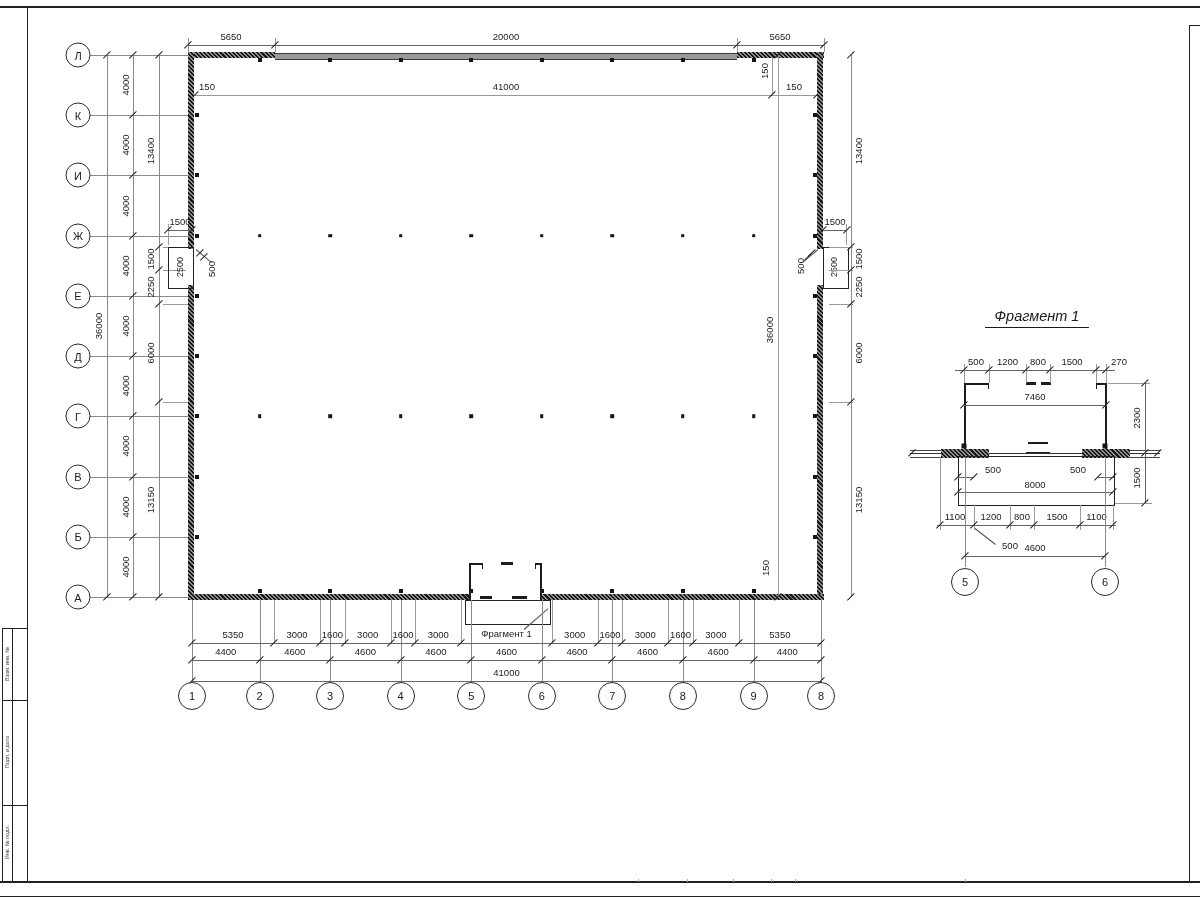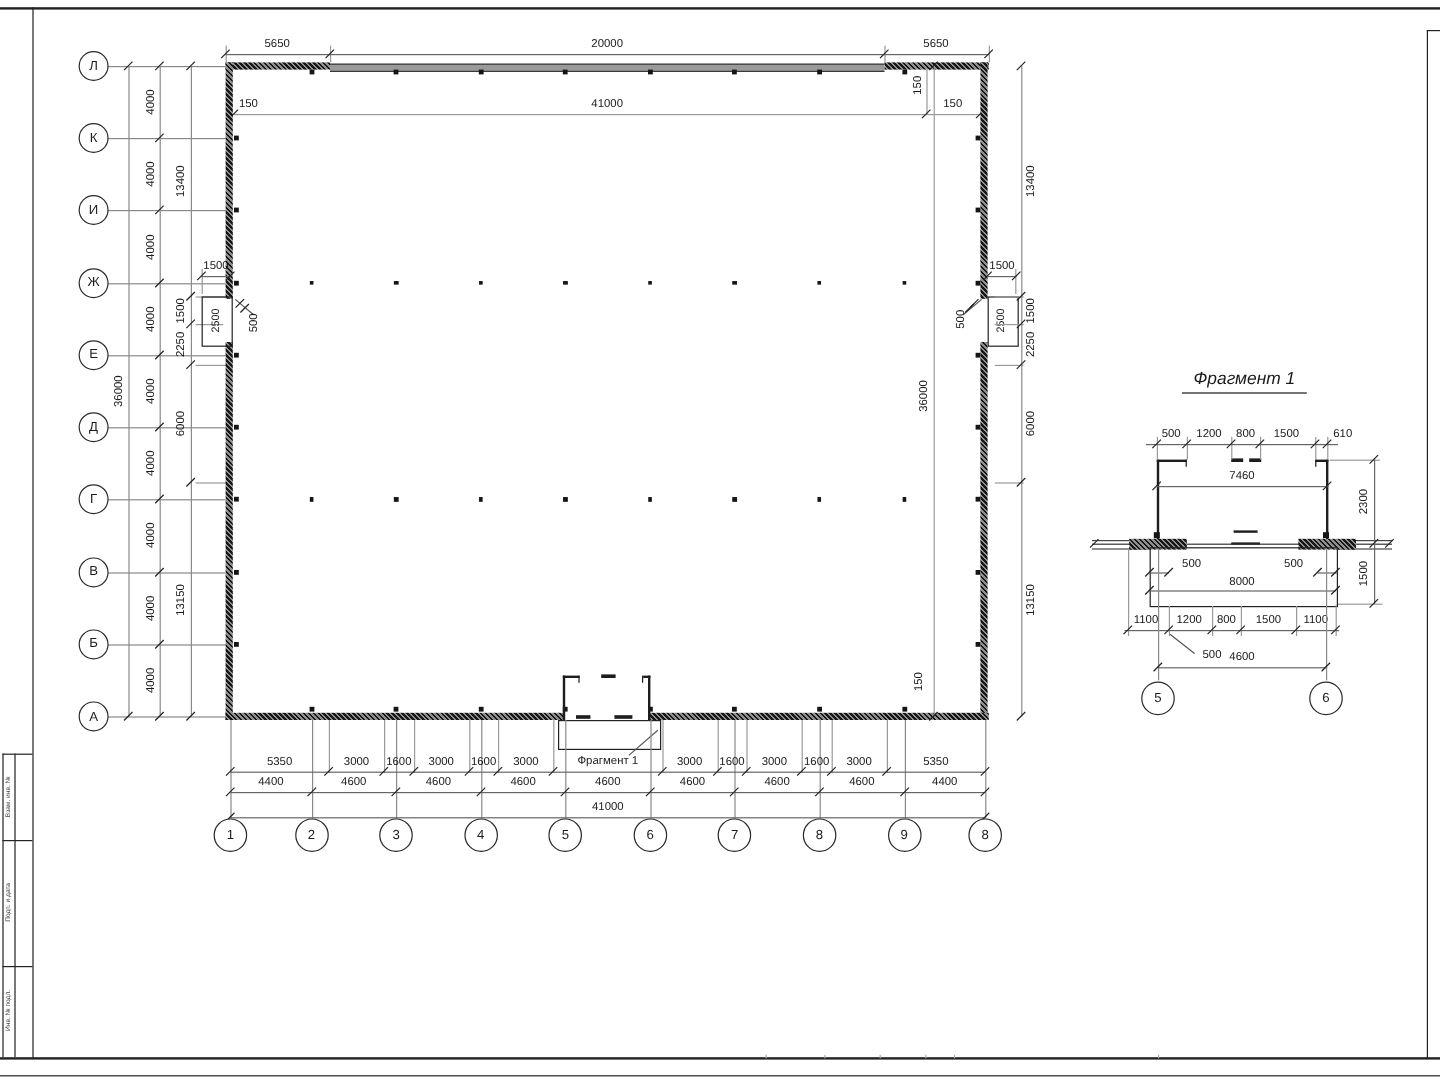--- a/index.html
+++ b/index.html
@@ -357,21 +357,21 @@
       <div class="tick" style="left: 963.5px; top: 370px;"></div>
       <div class="tick" style="left: 989px; top: 370px;"></div>
       <div class="tick" style="left: 1026px; top: 370px;"></div>
       <div class="tick" style="left: 1050px; top: 370px;"></div>
       <div class="tick" style="left: 1096px; top: 370px;"></div>
       <div class="tick" style="left: 1106px; top: 370px;"></div>
       <div class="lbl" style="left: 976px; top: 362px; font-size: 9.5px;">500</div>
       <div class="lbl" style="left: 1007.5px; top: 362px; font-size: 9.5px;">1200</div>
       <div class="lbl" style="left: 1038px; top: 362px; font-size: 9.5px;">800</div>
       <div class="lbl" style="left: 1072px; top: 362px; font-size: 9.5px;">1500</div>
-      <div class="lbl" style="left: 1119px; top: 362px; font-size: 9.5px;">610</div>
+      <div class="lbl" style="left: 1119px; top: 362px; font-size: 9.5px;">270</div>
       <div class="ln" style="left: 963.5px; top: 405px; width: 143px; height: 1px; background: rgb(102, 102, 102);"></div>
       <div class="tick" style="left: 963.5px; top: 405px;"></div>
       <div class="tick" style="left: 1106px; top: 405px;"></div>
       <div class="lbl" style="left: 1035px; top: 397px; font-size: 9.5px;">7460</div>
       <div class="ln" style="left: 1108px; top: 383px; width: 42px; height: 1px; background: rgb(154, 154, 154);"></div>
       <div class="ln" style="left: 1115px; top: 503px; width: 37px; height: 1px; background: rgb(154, 154, 154);"></div>
       <div class="ln" style="left: 1145px; top: 383px; width: 1px; height: 120px; background: rgb(102, 102, 102);"></div>
       <div class="tick" style="left: 1145px; top: 383px;"></div>
       <div class="tick" style="left: 1145px; top: 453px;"></div>
       <div class="tick" style="left: 1145px; top: 503px;"></div>

